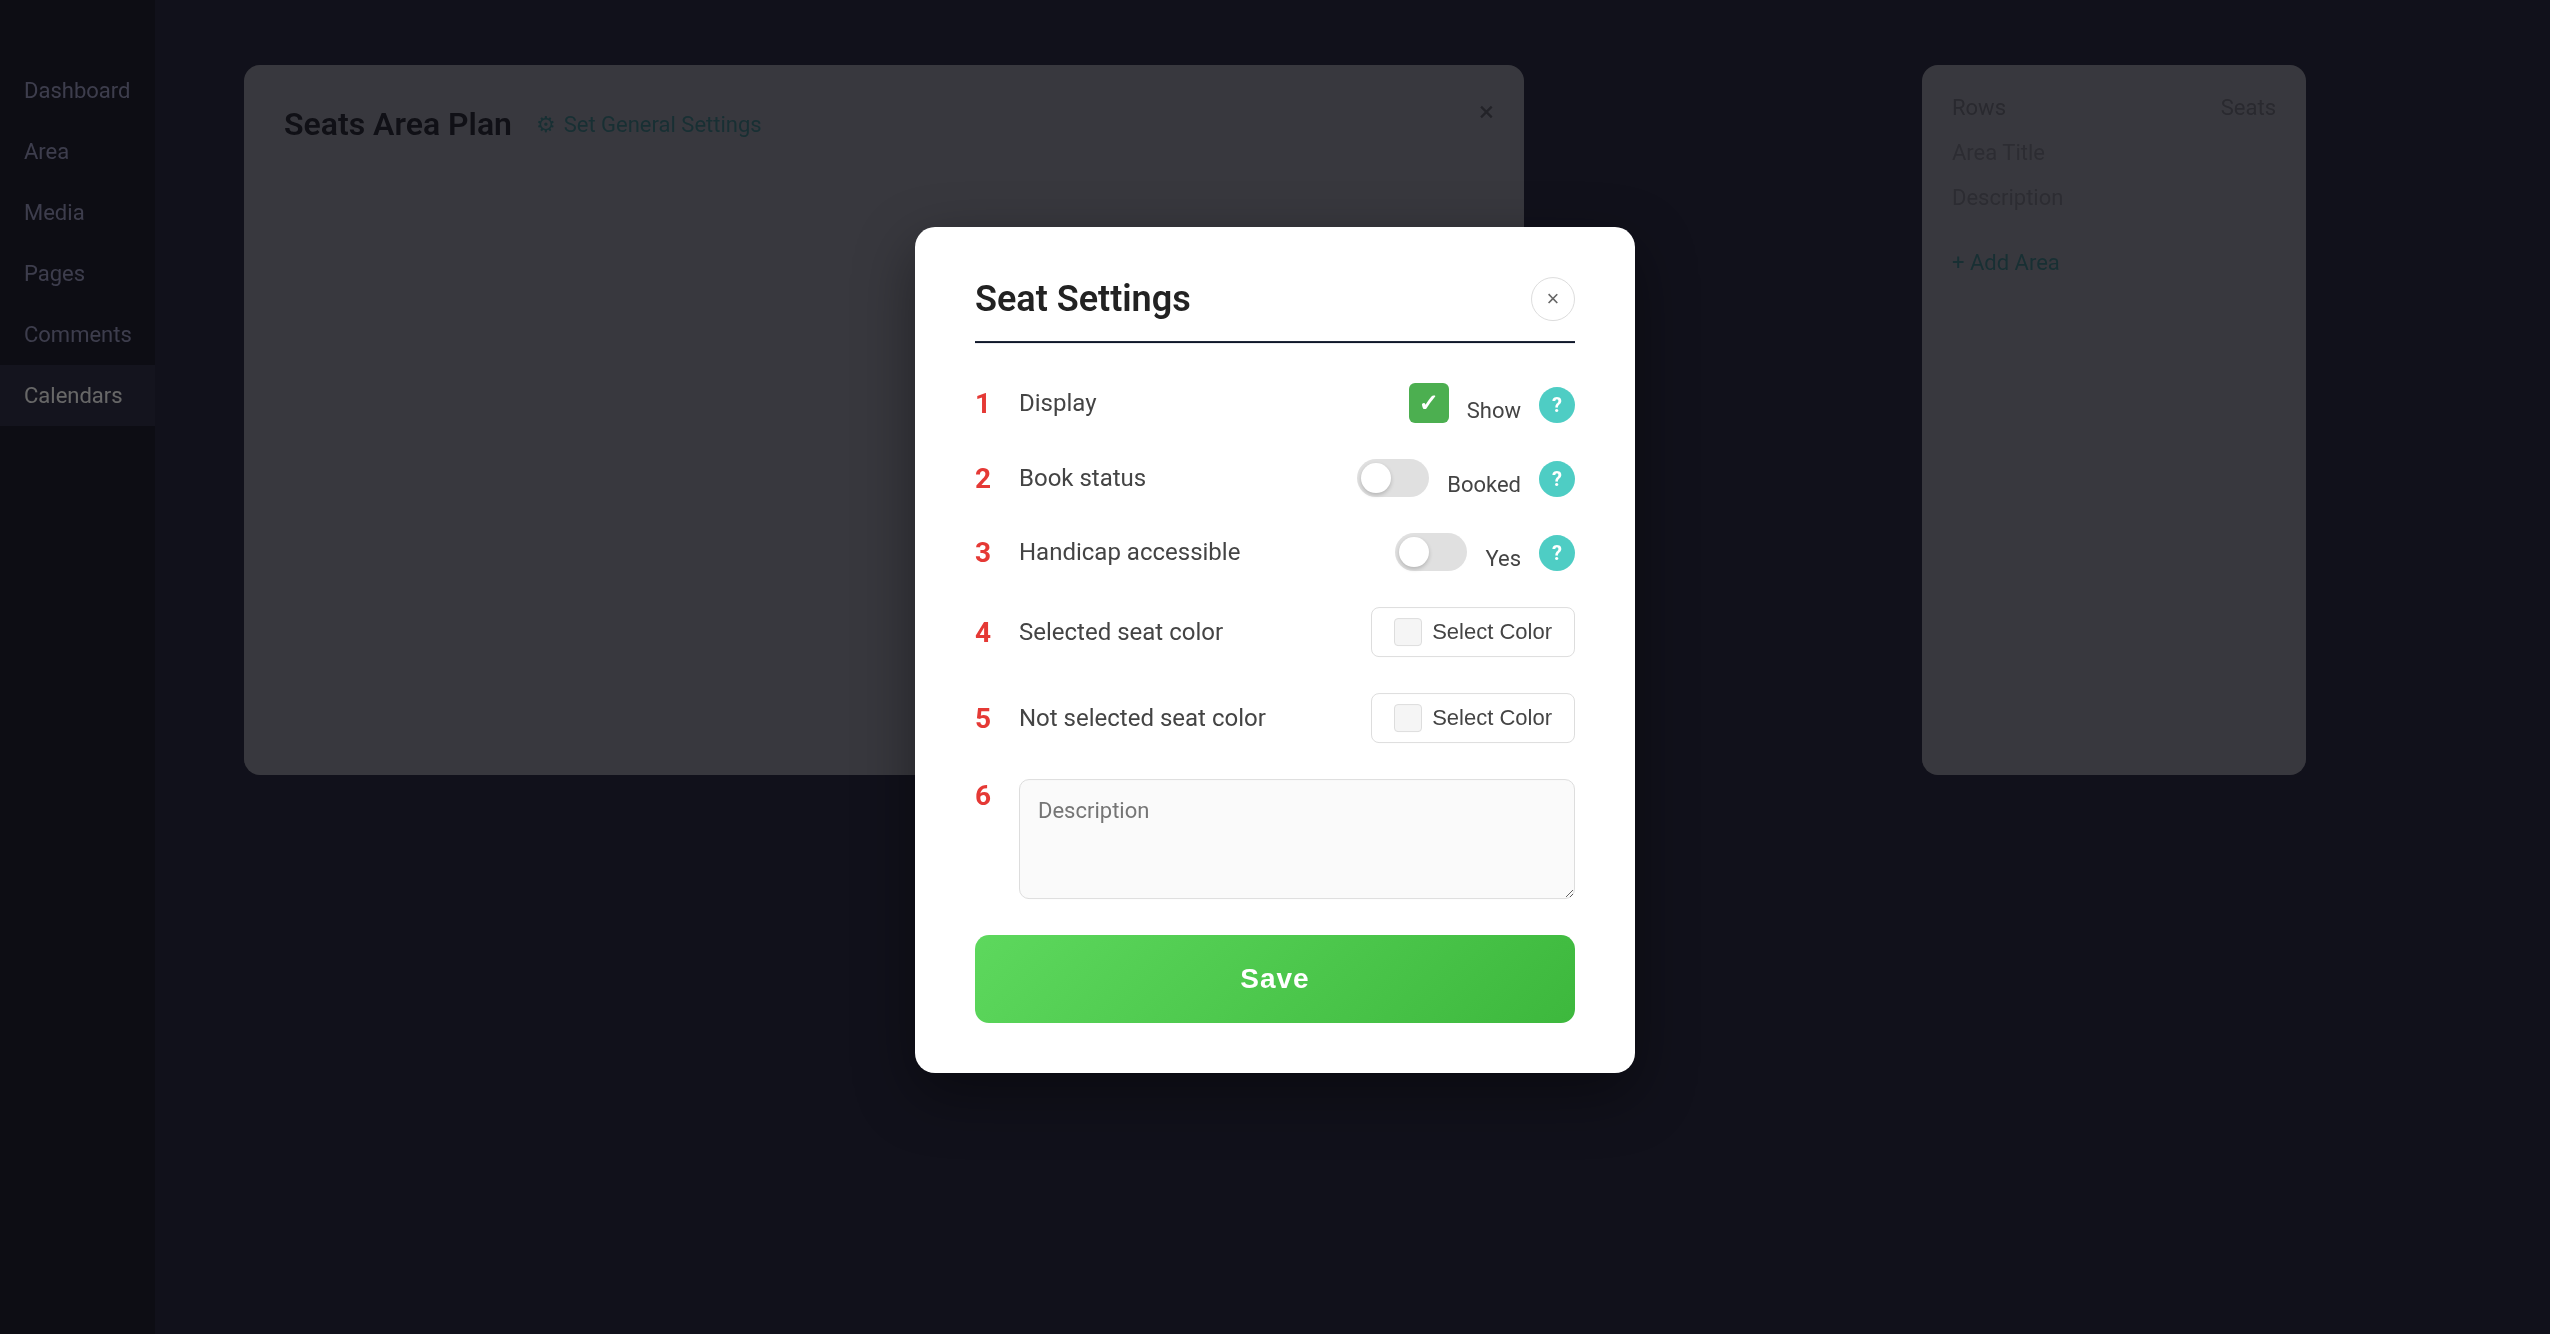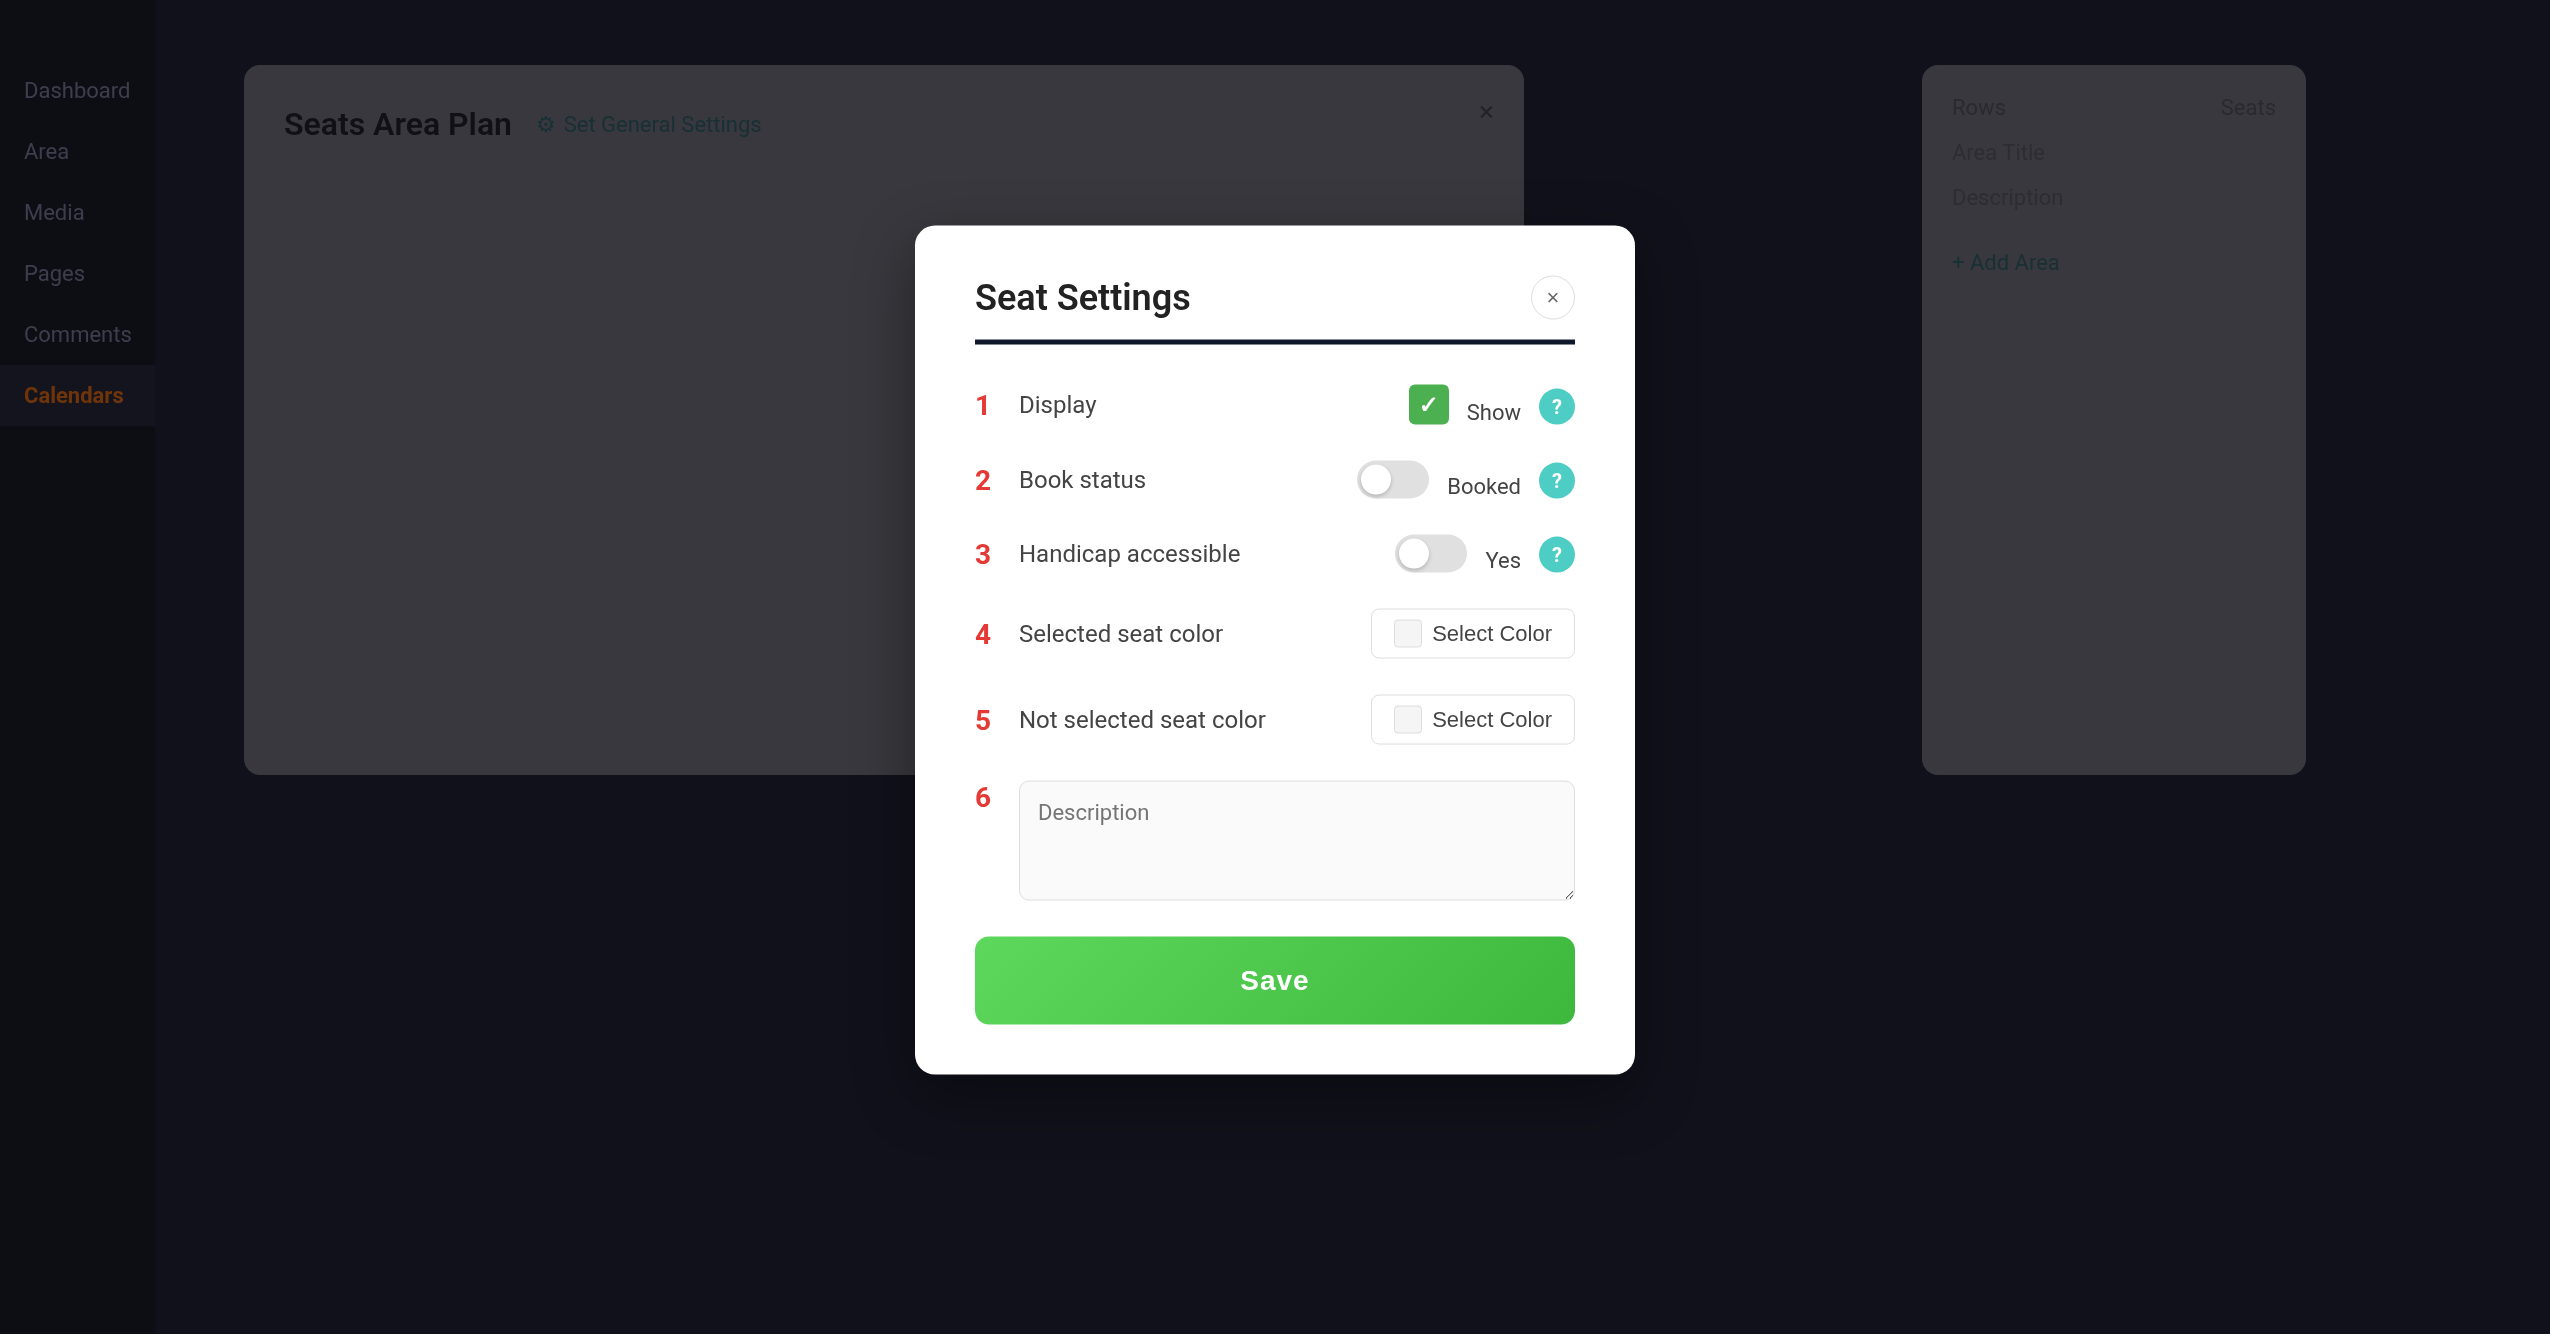--- a/index.html
+++ b/index.html
@@ -26,23 +26,22 @@
     }
 
     .sidebar-item {
       padding: 18px 24px;
       color: #8888aa;
       font-size: 22px;
       cursor: pointer;
     }
 
     .sidebar-item.active {
-      color: #f97316;
+      color: #e5e5e5;
       background: #2d2d44;
-      font-weight: bold;
     }
 
     
     .main-bg {
       position: absolute;
       left: 155px; top: 0;
       width: 2395px;
       height: 1334px;
       background: #2a2a3e;
       opacity: 0.85;
@@ -123,21 +122,21 @@
       padding: 50px 60px 50px 60px;
       box-shadow: 0 20px 60px rgba(0,0,0,0.4);
     }
 
     .inner-modal-header {
       display: flex;
       align-items: center;
       justify-content: space-between;
       margin-bottom: 40px;
       padding-bottom: 20px;
-      border-bottom: 5px solid #0f172a;
+      border-bottom: 2px solid #0f172a;
     }
 
     .inner-modal-title {
       font-size: 36px;
       font-weight: 600;
       color: #222;
     }
 
     .close-inner {
       width: 44px;

